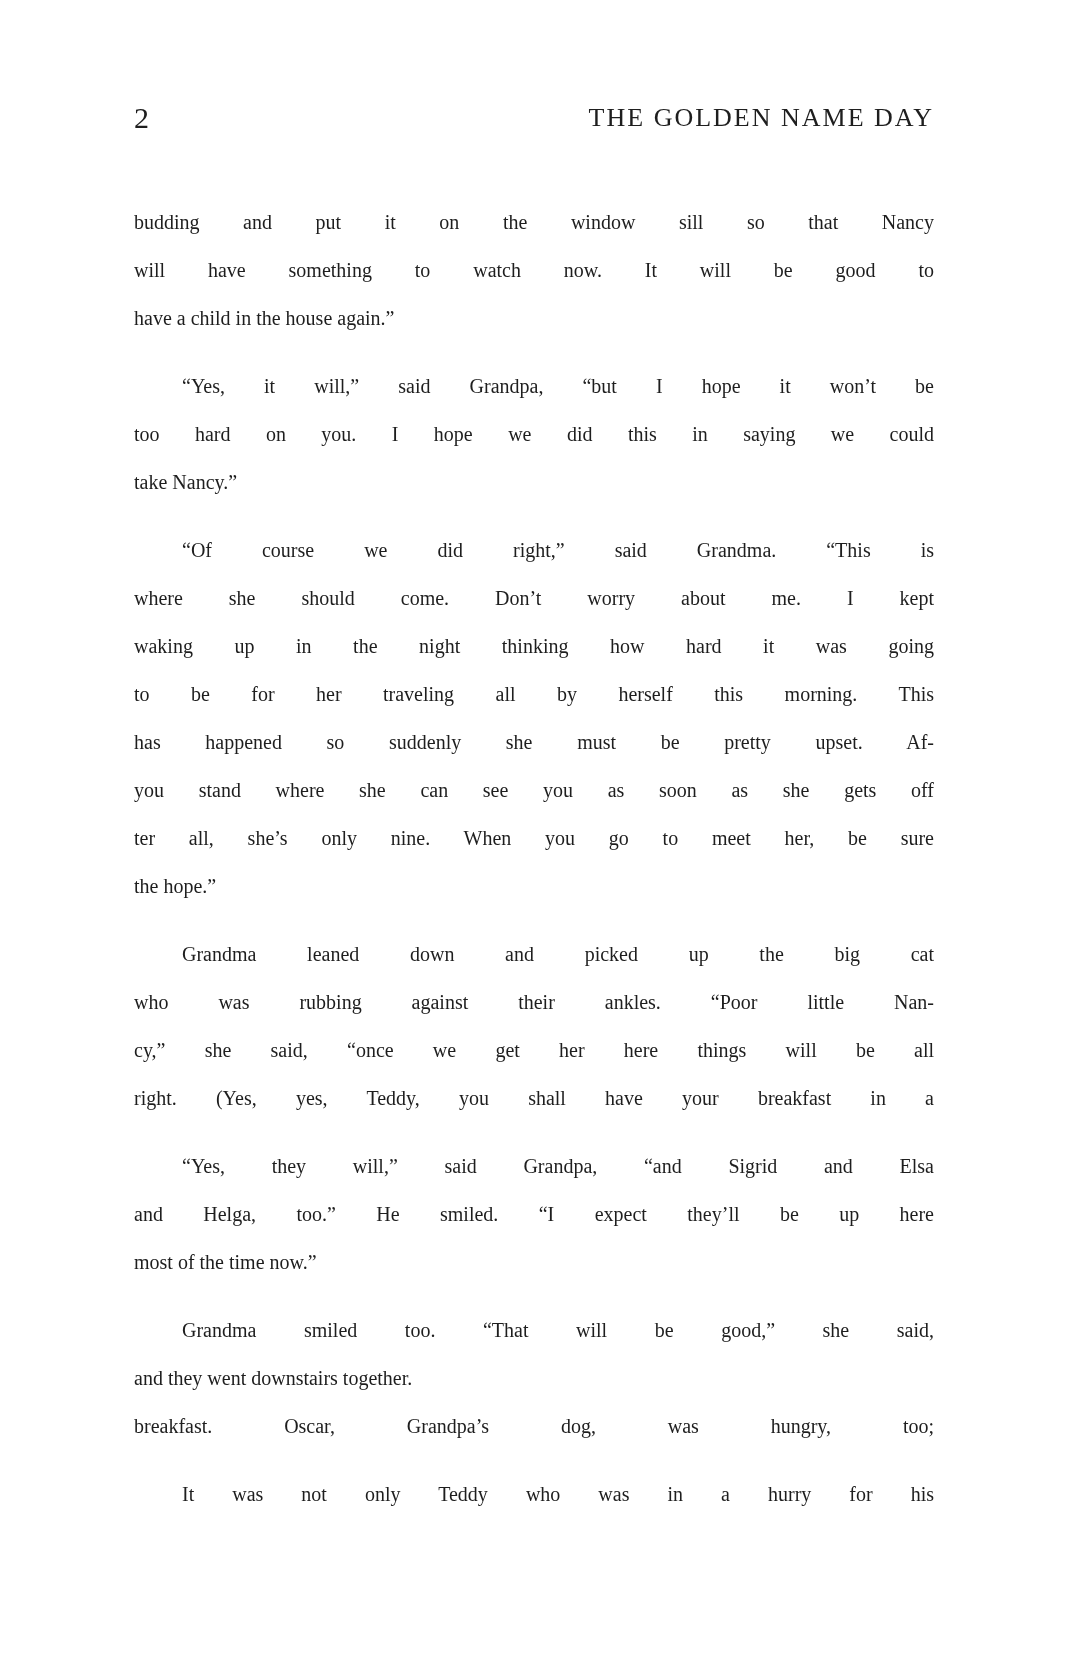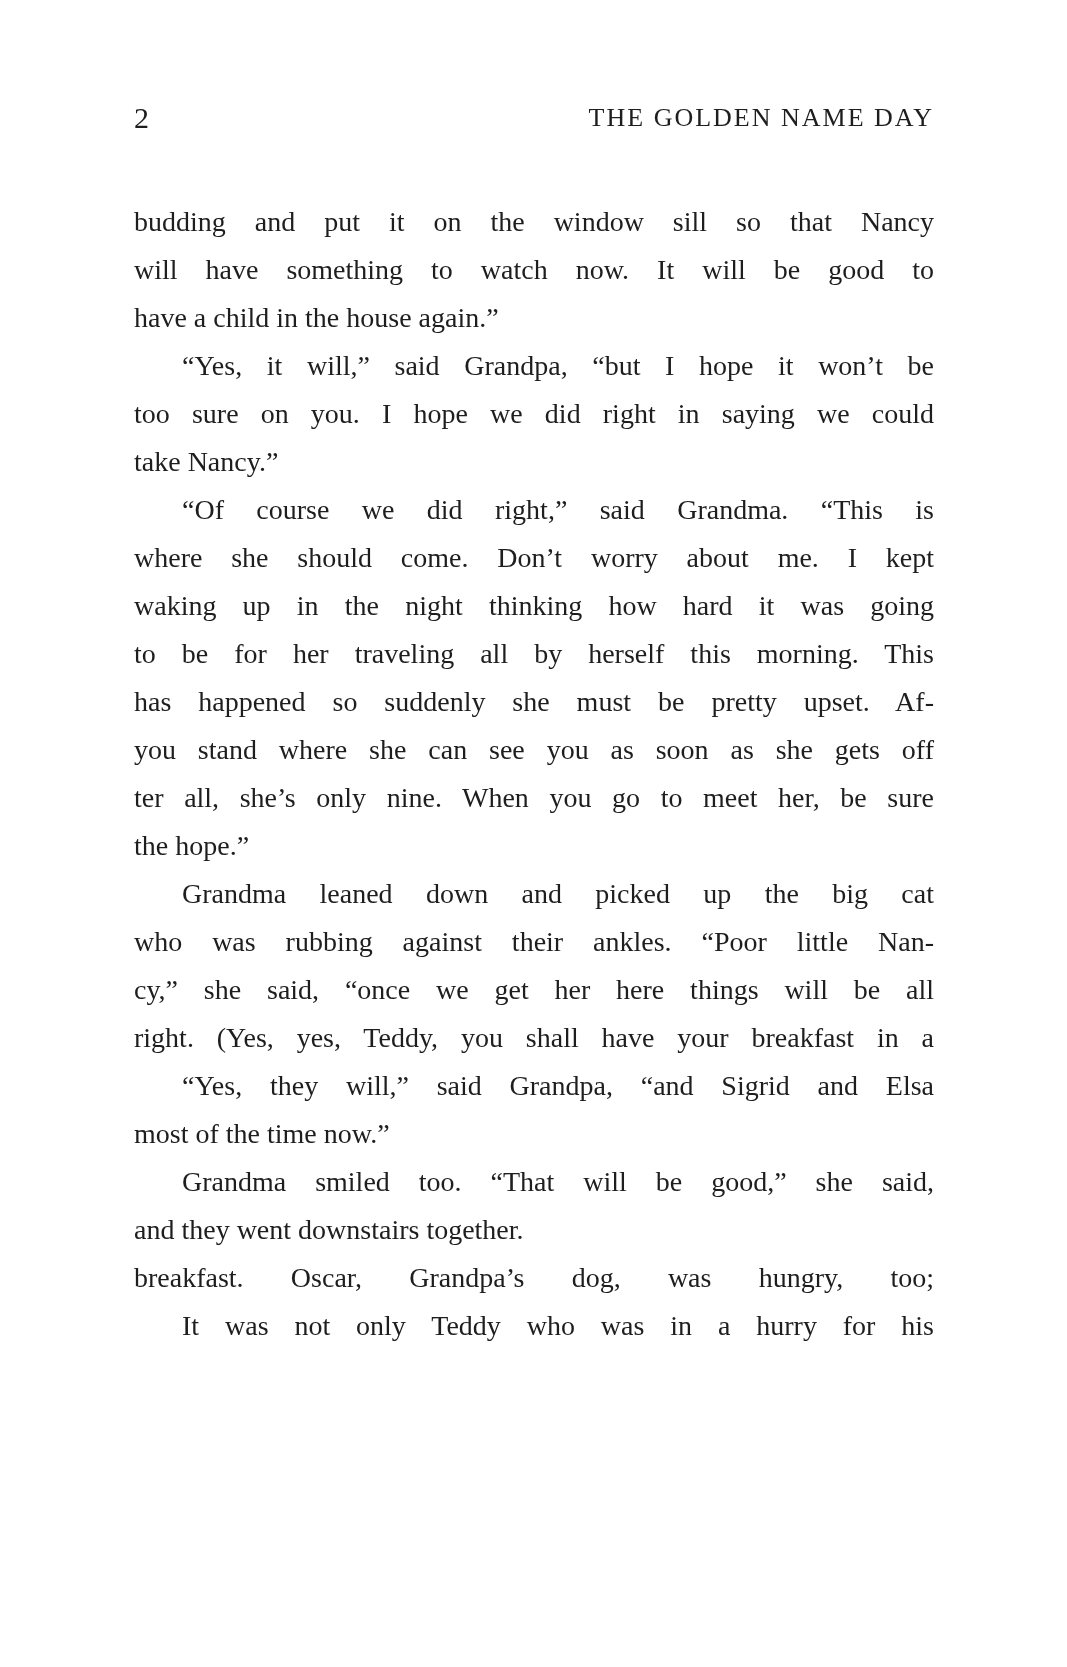--- a/index.html
+++ b/index.html
@@ -44,71 +44,73 @@
   .body-text {
     position: absolute;
     top: 198px;
     left: 134px;
     width: 800px;
   }
   .para {
     margin: 0;
   }
   .line {
-    font-size: 28px;
+    font-size: 20px;
     line-height: 48px;
     white-space: normal;
     text-align: justify;
     text-align-last: justify;
   }
   .line-last {
     text-align: right;
     text-align-last: left;
   }
   .line-indent {
     text-indent: 48px;
+    margin-top: 20px;
   }
 </style>
 </head>
 <body>
 
 <div class="page">
   <div class="running-header">
     <span class="page-number">2</span>
     <span class="running-title">THE GOLDEN NAME DAY</span>
   </div>
   <div class="body-text">
       <div class="para">
         <div class="line">budding and put it on the window sill so that Nancy</div>
         <div class="line">will have something to watch now. It will be good to</div>
         <div class="line line-last">have a child in the house again.”</div>
       </div>
       <div class="para">
         <div class="line line-indent">“Yes, it will,” said Grandpa, “but I hope it won’t be</div>
-        <div class="line">too sure on you. I hope we did right in saying we could</div>
+        <div class="line">too hard on you. I hope we did this in saying we could</div>
         <div class="line line-last">take Nancy.”</div>
       </div>
       <div class="para">
         <div class="line line-indent">“Of course we did right,” said Grandma. “This is</div>
         <div class="line">where she should come. Don’t worry about me. I kept</div>
         <div class="line">waking up in the night thinking how hard it was going</div>
         <div class="line">to be for her traveling all by herself this morning. This</div>
         <div class="line">has happened so suddenly she must be pretty upset. Af-</div>
         <div class="line">you stand where she can see you as soon as she gets off</div>
         <div class="line">ter all, she’s only nine. When you go to meet her, be sure</div>
         <div class="line line-last">the hope.”</div>
       </div>
       <div class="para">
         <div class="line line-indent">Grandma leaned down and picked up the big cat</div>
         <div class="line">who was rubbing against their ankles. “Poor little Nan-</div>
         <div class="line">cy,” she said, “once we get her here things will be all</div>
         <div class="line">right. (Yes, yes, Teddy, you shall have your breakfast in a</div>
       </div>
       <div class="para">
         <div class="line line-indent">“Yes, they will,” said Grandpa, “and Sigrid and Elsa</div>
+        <div class="line">and Helga, too.” He smiled. “I expect they’ll be up here</div>
         <div class="line line-last">most of the time now.”</div>
       </div>
       <div class="para">
         <div class="line line-indent">Grandma smiled too. “That will be good,” she said,</div>
         <div class="line line-last">and they went downstairs together.</div>
       </div>
       <div class="para">
         <div class="line">breakfast. Oscar, Grandpa’s dog, was hungry, too;</div>
         <div class="line line-indent">It was not only Teddy who was in a hurry for his</div>
       </div>

